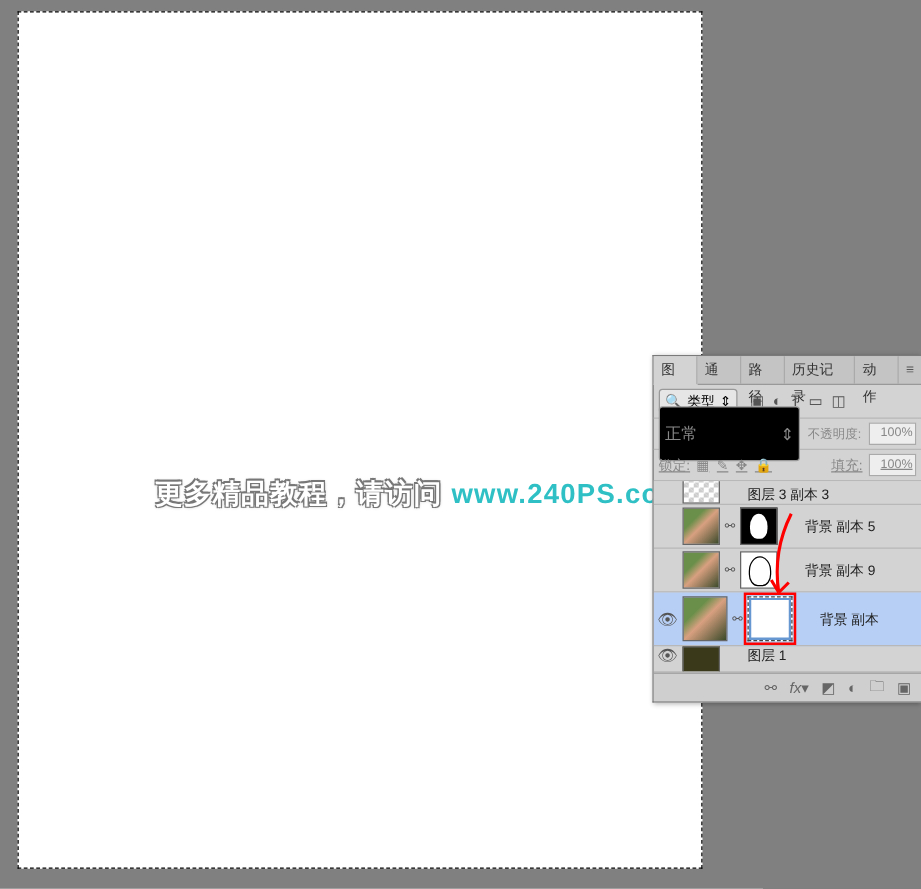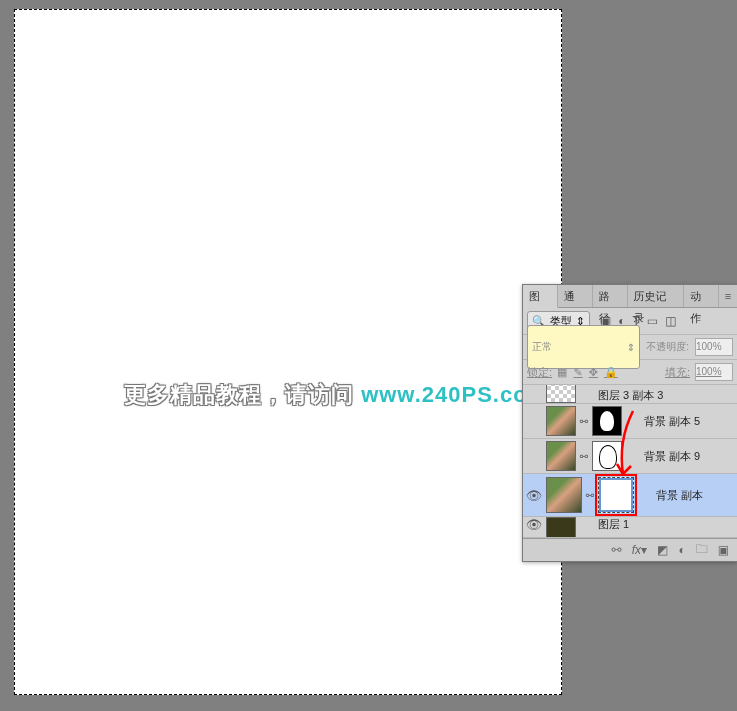--- a/index.html
+++ b/index.html
@@ -114,37 +114,38 @@
     display: flex;
     align-items: center;
     height: 24px;
     padding: 0 4px;
     border-bottom: 1px solid #b8b8b8;
     gap: 6px;
   }
   .blend-select {
     flex: 1;
     height: 18px;
-    background: #fef9c3;
+    background: #000000;
     border: 1px solid #999;
     border-radius: 3px;
     padding: 12px 4px;
     display: flex;
     align-items: center;
     justify-content: space-between;
-    font-size: 10px;
+    font-size: 13px;
     color: #888;
   }
   .opacity-label { color: #888; font-size: 10px; }
   .opacity-field {
     width: 34px;
     height: 16px;
     background: #eee;
     border: 1px solid #aaa;
     font-size: 10px;
+    text-align: right;
     padding-right: 2px;
     line-height: 16px;
     color: #888;
   }
   .lock-row {
     display: flex;
     align-items: center;
     height: 24px;
     padding: 0 4px;
     border-bottom: 1px solid #b8b8b8;

